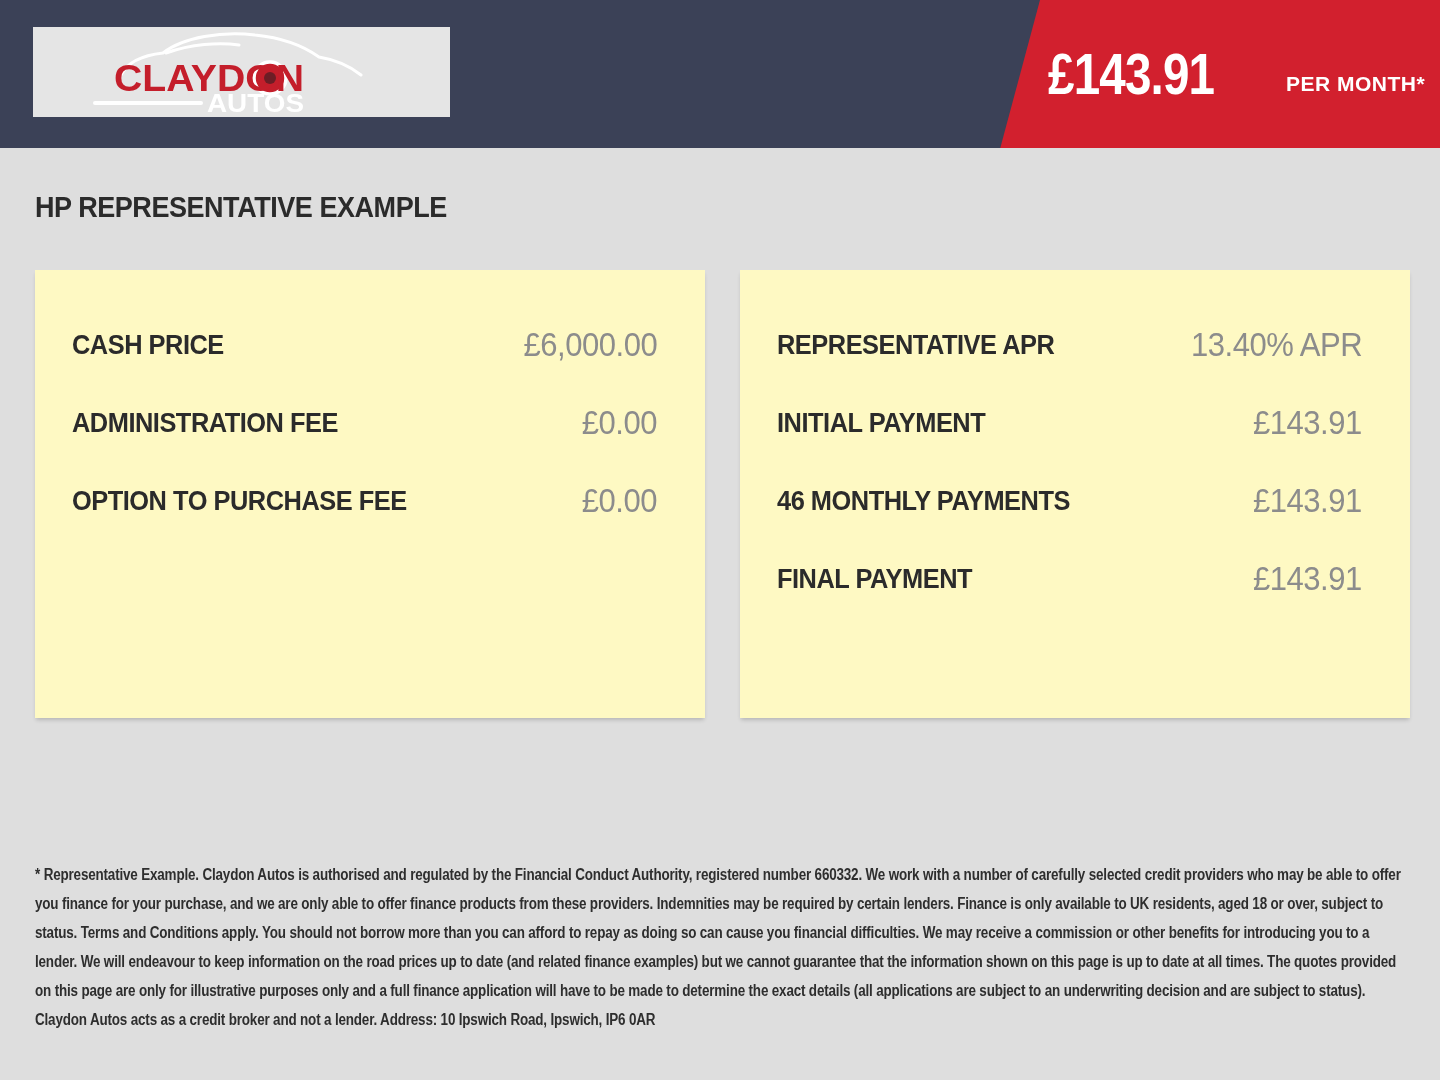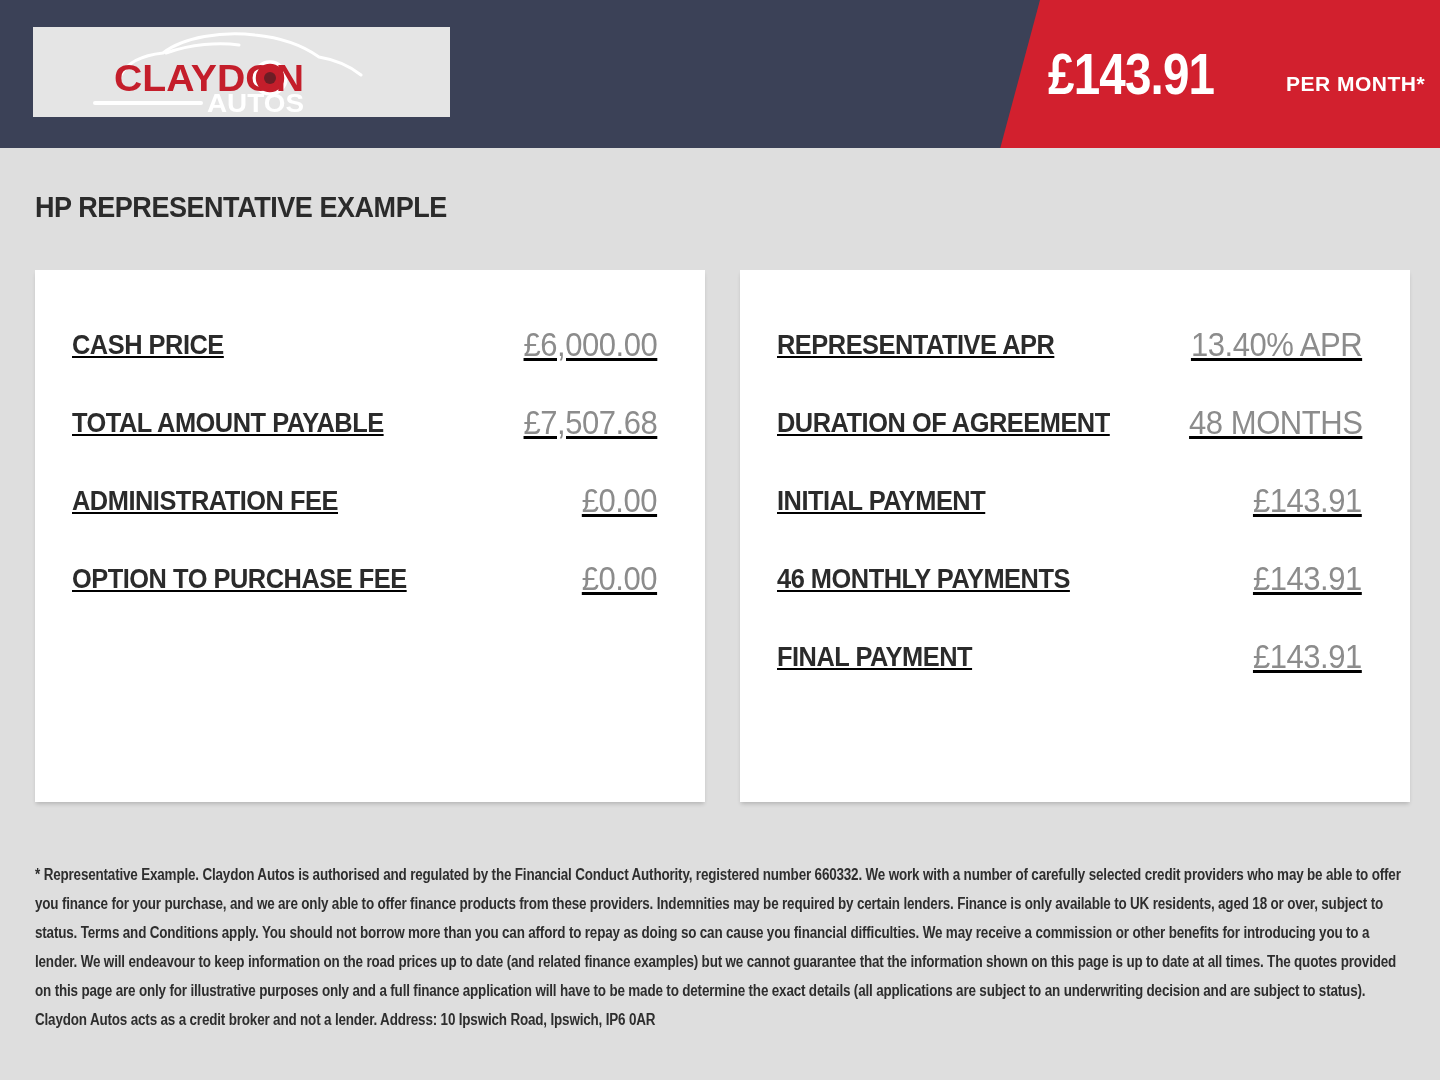--- a/index.html
+++ b/index.html
@@ -18,22 +18,22 @@
   .logo-box { position:absolute; left:33px; top:27px; width:417px; height:90px; background:#e5e5e5;
               display:block; cursor:pointer; }
 
   
   .title { position:absolute; left:35px; top:190px; margin:0; color:#2b2b2b; font-weight:700;
            font-size:30px; letter-spacing:-0.5px; transform:scaleX(0.9); transform-origin:left top;
            white-space:nowrap; }
 
   
   .panels { position:absolute; left:35px; top:270px; width:1375px; display:flex; gap:35px; }
-  .panel { flex:1 1 0; background:#ffffff; height:532px; box-sizing:border-box;
-           padding:36px 48px 0 37px; box-shadow:0 3px 4px -1px rgba(0,0,0,0.18);text-decoration:underline; }
+  .panel { flex:1 1 0; background:#fef9c3; height:448px; box-sizing:border-box;
+           padding:36px 48px 0 37px; box-shadow:0 3px 4px -1px rgba(0,0,0,0.18); }
   .row { height:78px; display:flex; justify-content:space-between; align-items:center; }
   .row .label { color:#2b2b2b; font-weight:700; font-size:27px; letter-spacing:-0.5px;
                 transform:scaleX(0.94); transform-origin:left center; white-space:nowrap; }
   .row .value { color:#8c8c8c; font-weight:400; font-size:33px; letter-spacing:-0.5px;
                 transform:scaleX(0.94); transform-origin:right center; white-space:nowrap; }
 
   
   .footer { position:absolute; left:35px; top:860px; margin:0; width:1635px; color:#2e2e2e;
             font-weight:700; font-size:16px; line-height:29px; letter-spacing:-0.2px;
             transform:scaleX(0.84); transform-origin:left top; }
@@ -68,41 +68,33 @@
   <h1 class="title">HP REPRESENTATIVE EXAMPLE</h1>
 
   <div class="panels">
 
     <section class="panel">
       <div class="row">
         <span class="label">CASH PRICE</span>
         <span class="value">£6,000.00</span>
       </div>
       <div class="row">
-        <span class="label">TOTAL AMOUNT PAYABLE</span>
-        <span class="value">£7,507.68</span>
-      </div>
-      <div class="row">
         <span class="label">ADMINISTRATION FEE</span>
         <span class="value">£0.00</span>
       </div>
       <div class="row">
         <span class="label">OPTION TO PURCHASE FEE</span>
         <span class="value">£0.00</span>
       </div>
     </section>
 
     <section class="panel">
       <div class="row">
         <span class="label">REPRESENTATIVE APR</span>
         <span class="value">13.40% APR</span>
-      </div>
-      <div class="row">
-        <span class="label">DURATION OF AGREEMENT</span>
-        <span class="value">48 MONTHS</span>
       </div>
       <div class="row">
         <span class="label">INITIAL PAYMENT</span>
         <span class="value">£143.91</span>
       </div>
       <div class="row">
         <span class="label">46 MONTHLY PAYMENTS</span>
         <span class="value">£143.91</span>
       </div>
       <div class="row">

